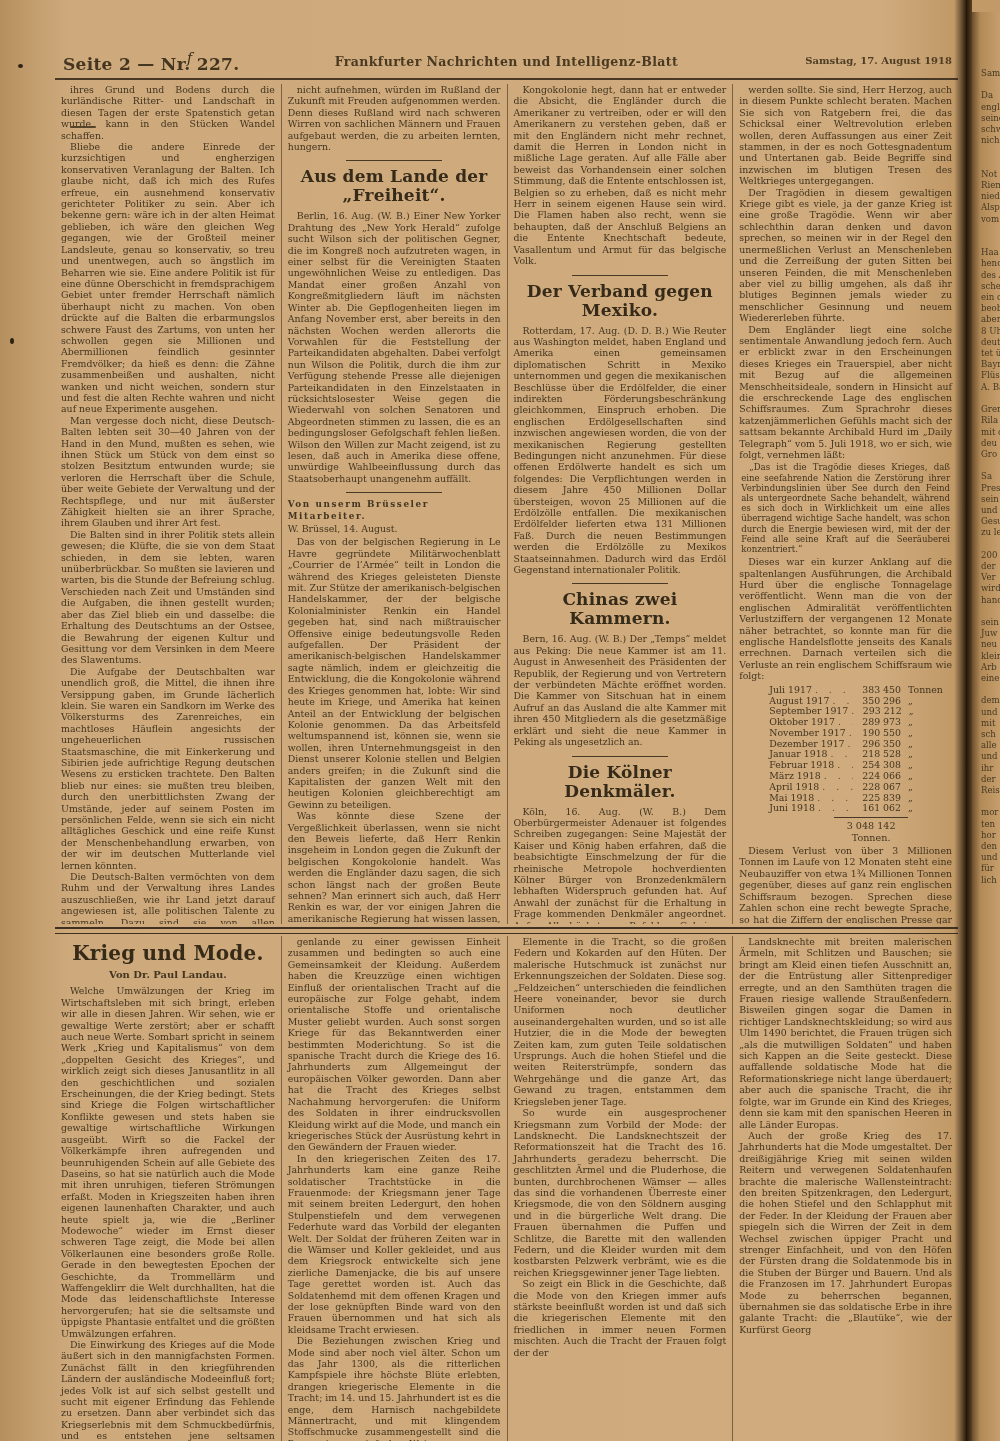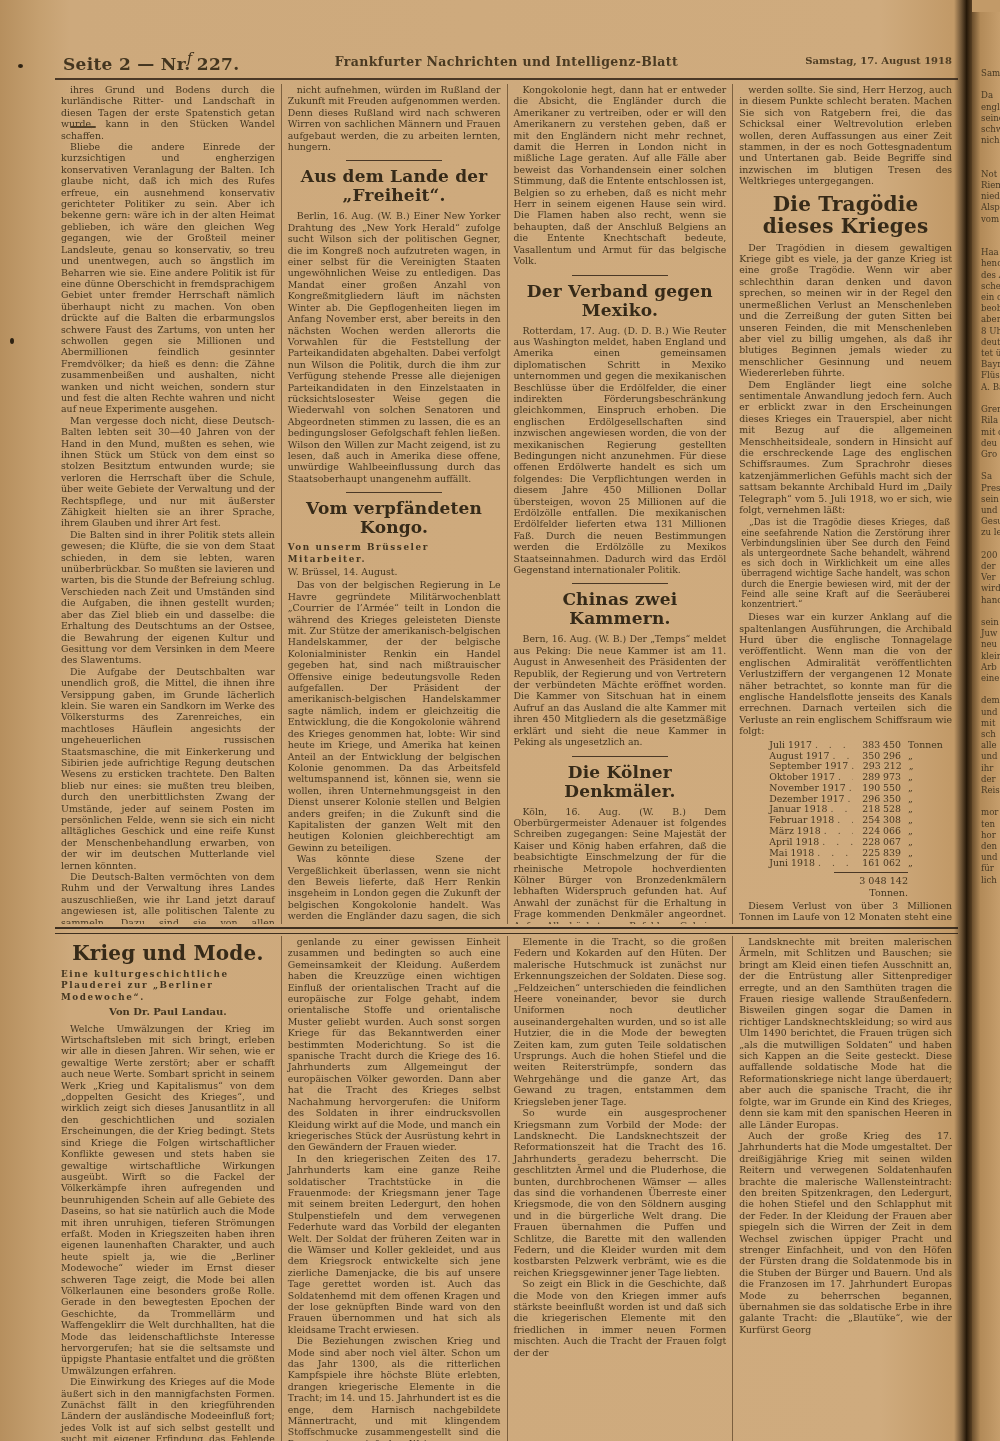--- a/index.html
+++ b/index.html
@@ -31,21 +31,21 @@
   .byline2{font-size:10px;font-weight:bold;text-align:center;margin:3px 0 5px;}
   .quote{font-size:8.6px;line-height:10.2px;margin:2px 2px;}
   .quote .para{text-indent:8px;}
   
   .tonnage{margin:3px 0 3px 0;}
   .t-row{display:flex;font-size:9.4px;line-height:10.8px;}
   .t-label{margin-left:30px;white-space:nowrap;}
   .t-dots{flex:1;overflow:hidden;white-space:nowrap;color:#5a4930;letter-spacing:4px;padding:0 3px;}
   .t-val{width:48px;text-align:right;white-space:nowrap;}
   .t-unit{width:44px;padding-left:7px;}
-  .t-total{font-size:9.6px;text-align:right;margin:1px 44px 2px 95px;border-top:1px solid #4a3826;padding-top:2px;}
+  .t-total{font-size:9.6px;text-align:center;margin:1px 44px 2px 95px;border-top:1px solid #4a3826;padding-top:2px;}
   
   .gutter{position:absolute;right:28px;top:0;width:18px;height:100%;
           background:linear-gradient(90deg,rgba(58,40,20,0) 0,rgba(40,26,12,.55) 40%,#241708 70%,#5a4124 100%);}
   .next-page{position:absolute;right:0;top:12px;width:28px;height:100%;overflow:hidden;
              background:linear-gradient(90deg,#6b4e2c 0,#b28a58 30%,#c69e6c 100%);
              font-size:8.6px;line-height:11.2px;color:#463823;padding:56px 0 0 9px;box-sizing:border-box;}
   .sliver-line{margin:0;white-space:nowrap;}
   
   .speck{position:absolute;background:#2e2212;border-radius:50%;}
   .speck.s1{left:18px;top:64px;width:5px;height:4px;}
@@ -80,21 +80,20 @@
       <div class="col">
         <div>
             <p class="para">nicht aufnehmen, würden im Rußland der Zukunft mit Freuden aufgenommen werden. Denn dieses Rußland wird nach schweren Wirren von sachlichen Männern und Frauen aufgebaut werden, die zu arbeiten lernten, hungern.</p>
           </div>
         <div class="short-rule"></div>
         <h2>Aus dem Lande der „Freiheit“.</h2>
         <div>
             <p class="para">Berlin, 16. Aug. (W. B.) Einer New Yorker Drahtung des „New York Herald“ zufolge sucht Wilson sich der politischen Gegner, die im Kongreß noch aufzutreten wagen, in einer selbst für die Vereinigten Staaten ungewöhnlichen Weise zu entledigen. Das Mandat einer großen Anzahl von Kongreßmitgliedern läuft im nächsten Winter ab. Die Gepflogenheiten liegen im Anfang November erst, aber bereits in den nächsten Wochen werden allerorts die Vorwahlen für die Feststellung der Parteikandidaten abgehalten. Dabei verfolgt nun Wilson die Politik, durch die ihm zur Verfügung stehende Presse alle diejenigen Parteikandidaten in den Einzelstaaten in rücksichtslosester Weise gegen die Wiederwahl von solchen Senatoren und Abgeordneten stimmen zu lassen, die es an bedingungsloser Gefolgschaft fehlen ließen. Wilson den Willen zur Macht zeigend, ist zu lesen, daß auch in Amerika diese offene, unwürdige Wahlbeeinflussung durch das Staatsoberhaupt unangenehm auffällt.</p>
           </div>
         <div class="short-rule"></div>
-        <h2>Vom verpfändeten Kongo.</h2>
         <div class="byline">Von unserm Brüsseler Mitarbeiter.</div>
         <div class="dateline">W. Brüssel, 14. August.</div>
         <div>
             <p class="para">Das von der belgischen Regierung in Le Havre gegründete Militärwochenblatt „Courrier de l’Armée“ teilt in London die während des Krieges geleisteten Dienste mit. Zur Stütze der amerikanisch-belgischen Handelskammer, der der belgische Kolonialminister Renkin ein Handel gegeben hat, sind nach mißtrauischer Offensive einige bedeutungsvolle Reden aufgefallen. Der Präsident der amerikanisch-belgischen Handelskammer sagte nämlich, indem er gleichzeitig die Entwicklung, die die Kongokolonie während des Krieges genommen hat, lobte: Wir sind heute im Kriege, und Amerika hat keinen Anteil an der Entwicklung der belgischen Kolonie genommen. Da das Arbeitsfeld weltumspannend ist, können sie, wenn sie wollen, ihren Unternehmungsgeist in den Dienst unserer Kolonie stellen und Belgien anders greifen; in die Zukunft sind die Kapitalisten der ganzen Welt mit den heutigen Kolonien gleichberechtigt am Gewinn zu beteiligen.</p>
             <p class="para">Was könnte diese Szene der Vergeßlichkeit überlassen, wenn sie nicht den Beweis lieferte, daß Herr Renkin insgeheim in London gegen die Zukunft der belgischen Kongokolonie handelt. Was werden die Engländer dazu sagen, die sich schon längst nach der großen Beute sehnen? Man erinnert sich auch, daß Herr Renkin es war, der vor einigen Jahren die amerikanische Regierung hat wissen lassen, daß die belgische Kongokolonie an dem Champion gleichmäßiger Unternehmungen erschließt. Möge es ihm vergönnt sein, das Recht darauf zu führen, daß die eine unausschöpfliche Ehre des Kontinents so deuten. Der amerikanische Generalkonsul in London verficht die einzigen Waren, die Amerika aus dem belgischen Kongo bezieht, und dem Herrn Kolonialminister wurde ein ewiger schmeichelhafter Dank gewidmet.</p>
           </div>
       </div>
 
       <div class="col">
         <div>
@@ -115,21 +114,20 @@
         <div>
             <p class="para">Köln, 16. Aug. (W. B.) Dem Oberbürgermeister Adenauer ist folgendes Schreiben zugegangen: Seine Majestät der Kaiser und König haben erfahren, daß die beabsichtigte Einschmelzung der für die rheinische Metropole hochverdienten Kölner Bürger von Bronzedenkmälern lebhaften Widerspruch gefunden hat. Auf Anwahl der zunächst für die Erhaltung in Frage kommenden Denkmäler angeordnet. Auf Allerhöchsten Befehl: Geheimer Kabinettsrat von Berg. — Es handelt sich um die Denkmäler von Wallraf, Richarz und Kolping.</p>
           </div>
 
       </div>
 
       <div class="col">
         <div>
             <p class="para">werden sollte. Sie sind, Herr Herzog, auch in diesem Punkte schlecht beraten. Machen Sie sich von Ratgebern frei, die das Schicksal einer Weltrevolution erleben wollen, deren Auffassungen aus einer Zeit stammen, in der es noch Gottesgnadentum und Untertanen gab. Beide Begriffe sind inzwischen im blutigen Tresen des Weltkrieges untergegangen.</p>
           </div>
-        <h2 class="big">Die Tragödie dieses Krieges</h2>
         <p class="para">Der Tragödien in diesem gewaltigen Kriege gibt es viele, ja der ganze Krieg ist eine große Tragödie. Wenn wir aber schlechthin daran denken und davon sprechen, so meinen wir in der Regel den unermeßlichen Verlust an Menschenleben und die Zerreißung der guten Sitten bei unseren Feinden, die mit Menschenleben aber viel zu billig umgehen, als daß ihr blutiges Beginnen jemals wieder zu menschlicher Gesinnung und neuem Wiedererleben führte.</p>
         <p class="para">Dem Engländer liegt eine solche sentimentale Anwandlung jedoch fern. Auch er erblickt zwar in den Erscheinungen dieses Krieges ein Trauerspiel, aber nicht mit Bezug auf die allgemeinen Menschheitsideale, sondern in Hinsicht auf die erschreckende Lage des englischen Schiffsraumes. Zum Sprachrohr dieses katzenjämmerlichen Gefühls macht sich der sattsam bekannte Archibald Hurd im „Daily Telegraph“ vom 5. Juli 1918, wo er sich, wie folgt, vernehmen läßt:</p>
         <div class="quote">
           <p class="para">„Das ist die Tragödie dieses Krieges, daß eine seefahrende Nation die Zerstörung ihrer Verbindungslinien über See durch den Feind als untergeordnete Sache behandelt, während es sich doch in Wirklichkeit um eine alles überragend wichtige Sache handelt, was schon durch die Energie bewiesen wird, mit der der Feind alle seine Kraft auf die Seeräuberei konzentriert.“</p>
         </div>
         <p class="para">Dieses war ein kurzer Anklang auf die spaltenlangen Ausführungen, die Archibald Hurd über die englische Tonnagelage veröffentlicht. Wenn man die von der englischen Admiralität veröffentlichten Verlustziffern der vergangenen 12 Monate näher betrachtet, so konnte man für die englische Handelsflotte jenseits des Kanals errechnen. Darnach verteilen sich die Verluste an rein englischem Schiffsraum wie folgt:</p>
         <div class="tonnage" id="tonnage">
             <div class="t-row">
               <span class="t-label">Juli 1917</span>
               <span class="t-dots">. . . . . .</span>
@@ -207,21 +205,20 @@
         <p class="para">Diesem Verlust von über 3 Millionen Tonnen im Laufe von 12 Monaten steht eine Neubauziffer von etwa 1¾ Millionen Tonnen gegenüber, dieses auf ganz rein englischen Schiffsraum bezogen. Sprechen diese Zahlen schon eine recht bewegte Sprache, so hat die Ziffern der englischen Presse gar manches enthüllt; sie fangen an, für den englischen Volkshaushalt bedrohlich zu wirken, so sehr mit einem Gemisch von Furcht und Hoffnung auf einen großen Erfolg der amerikanischen Schiffswerften, deren Ziffern sich nicht wie 5 : 1, sondern etwa wie 5 : 2 verhalten.</p>
 
       </div>
     </div>
 
     <div class="section-divider"></div>
 
     <div class="bottom-section">
       <div class="col">
         <h2 class="big">Krieg und Mode.</h2>
-        <div class="byline">Eine kulturgeschichtliche Plauderei zur „Berliner Modewoche“.</div>
         <div class="byline2">Von Dr. Paul Landau.</div>
         <div>
             <p class="para">Welche Umwälzungen der Krieg im Wirtschaftsleben mit sich bringt, erleben wir alle in diesen Jahren. Wir sehen, wie er gewaltige Werte zerstört; aber er schafft auch neue Werte. Sombart spricht in seinem Werk „Krieg und Kapitalismus“ von dem „doppelten Gesicht des Krieges“, und wirklich zeigt sich dieses Janusantlitz in all den geschichtlichen und sozialen Erscheinungen, die der Krieg bedingt. Stets sind Kriege die Folgen wirtschaftlicher Konflikte gewesen und stets haben sie gewaltige wirtschaftliche Wirkungen ausgeübt. Wirft so die Fackel der Völkerkämpfe ihren aufregenden und beunruhigenden Schein auf alle Gebiete des Daseins, so hat sie natürlich auch die Mode mit ihren unruhigen, tieferen Strömungen erfaßt. Moden in Kriegszeiten haben ihren eigenen launenhaften Charakter, und auch heute spielt ja, wie die „Berliner Modewoche“ wieder im Ernst dieser schweren Tage zeigt, die Mode bei allen Völkerlaunen eine besonders große Rolle. Gerade in den bewegtesten Epochen der Geschichte, da Trommellärm und Waffengeklirr die Welt durchhallten, hat die Mode das leidenschaftlichste Interesse hervorgerufen; hat sie die seltsamste und üppigste Phantasie entfaltet und die größten Umwälzungen erfahren.</p>
             <p class="para">Die Einwirkung des Krieges auf die Mode äußert sich in den mannigfachsten Formen. Zunächst fällt in den kriegführenden Ländern der ausländische Modeeinfluß fort; jedes Volk ist auf sich selbst gestellt und sucht mit eigener Erfindung das Fehlende zu ersetzen. Dann aber verbindet sich das Kriegserlebnis mit dem Schmuckbedürfnis, und es entstehen jene seltsamen Mischungen aus soldatischer Strenge und weiblicher Anmut, die allen Kriegsmoden eigentümlich sind. Schon im 12. Jahrhundert, als die Kreuzzüge die abendländischen Völker durchrüttelten, verschmolzen die Trachten der einzelnen Länder, denn die Ritterheere aller Nationen wuchsen im Mor-</p>
           </div>
       </div>
       <div class="col">
           <p class="para">genlande zu einer gewissen Einheit zusammen und bedingten so auch eine Gemeinsamkeit der Kleidung. Außerdem haben die Kreuzzüge einen wichtigen Einfluß der orientalischen Tracht auf die europäische zur Folge gehabt, indem orientalische Stoffe und orientalische Muster geliebt wurden. Auch sonst sorgen Kriege für das Bekanntwerden einer bestimmten Moderichtung. So ist die spanische Tracht durch die Kriege des 16. Jahrhunderts zum Allgemeingut der europäischen Völker geworden. Dann aber hat die Tracht des Krieges selbst Nachahmung hervorgerufen: die Uniform des Soldaten in ihrer eindrucksvollen Kleidung wirkt auf die Mode, und manch ein kriegerisches Stück der Ausrüstung kehrt in den Gewändern der Frauen wieder.</p>
           <p class="para">In den kriegerischen Zeiten des 17. Jahrhunderts kam eine ganze Reihe soldatischer Trachtstücke in die Frauenmode: der Kriegsmann jener Tage mit seinem breiten Ledergurt, den hohen Stulpenstiefeln und dem verwegenen Federhute ward das Vorbild der eleganten Welt. Der Soldat der früheren Zeiten war in die Wämser und Koller gekleidet, und aus dem Kriegsrock entwickelte sich jene zierliche Damenjacke, die bis auf unsere Tage gerettet worden ist. Auch das Soldatenhemd mit dem offenen Kragen und der lose geknüpften Binde ward von den Frauen übernommen und hat sich als kleidsame Tracht erwiesen.</p>
           <p class="para">Die Beziehungen zwischen Krieg und Mode sind aber noch viel älter. Schon um das Jahr 1300, als die ritterlichen Kampfspiele ihre höchste Blüte erlebten, drangen kriegerische Elemente in die Tracht; im 14. und 15. Jahrhundert ist es die enge, dem Harnisch nachgebildete Männertracht, und mit klingendem Stoffschmucke zusammengestellt sind die Damen in mannigfacher Weise ausgezogen. Diese Stoffe und Rüstungen aus dem Morgen- und Abendlande weisen derb auf jene kriegerische</p>

